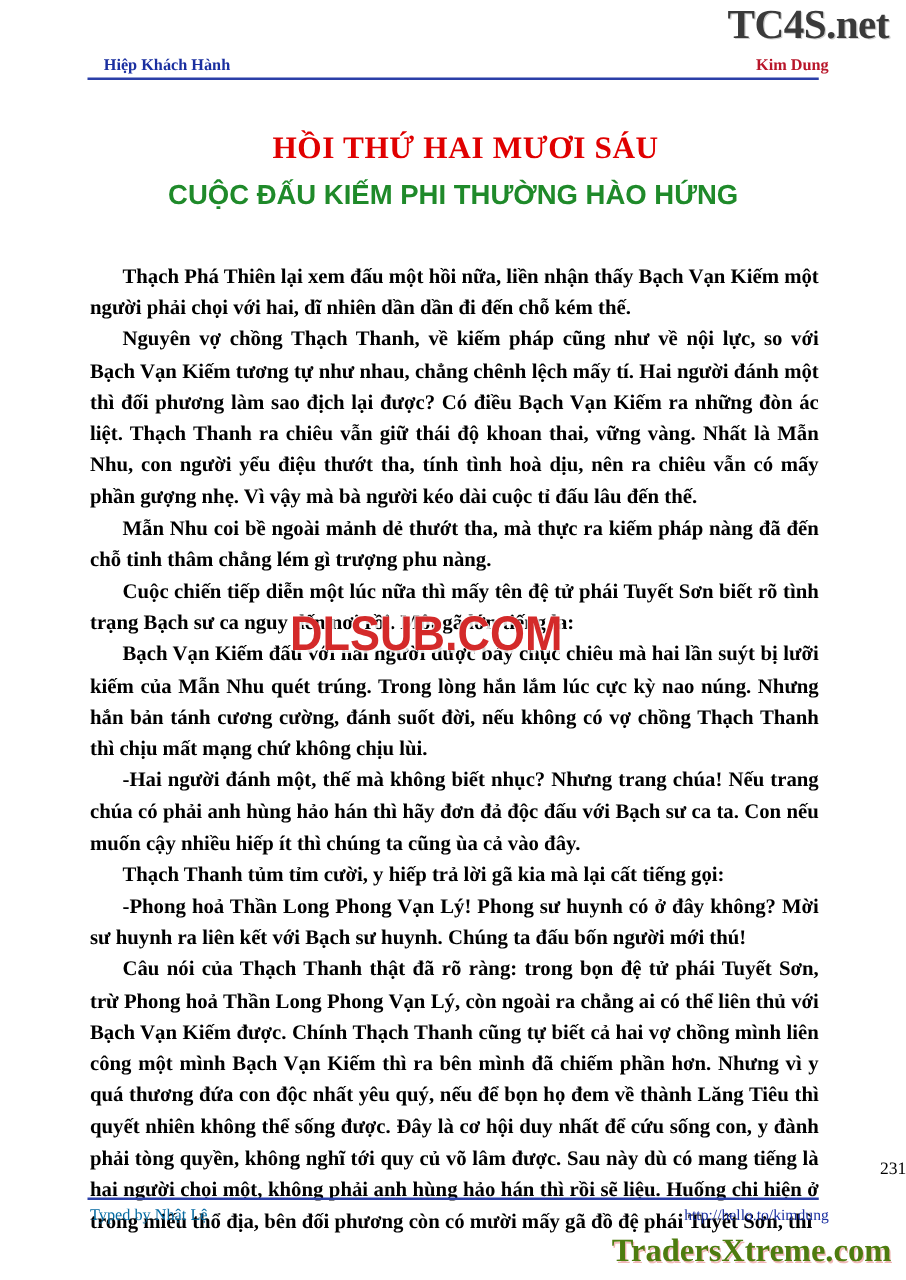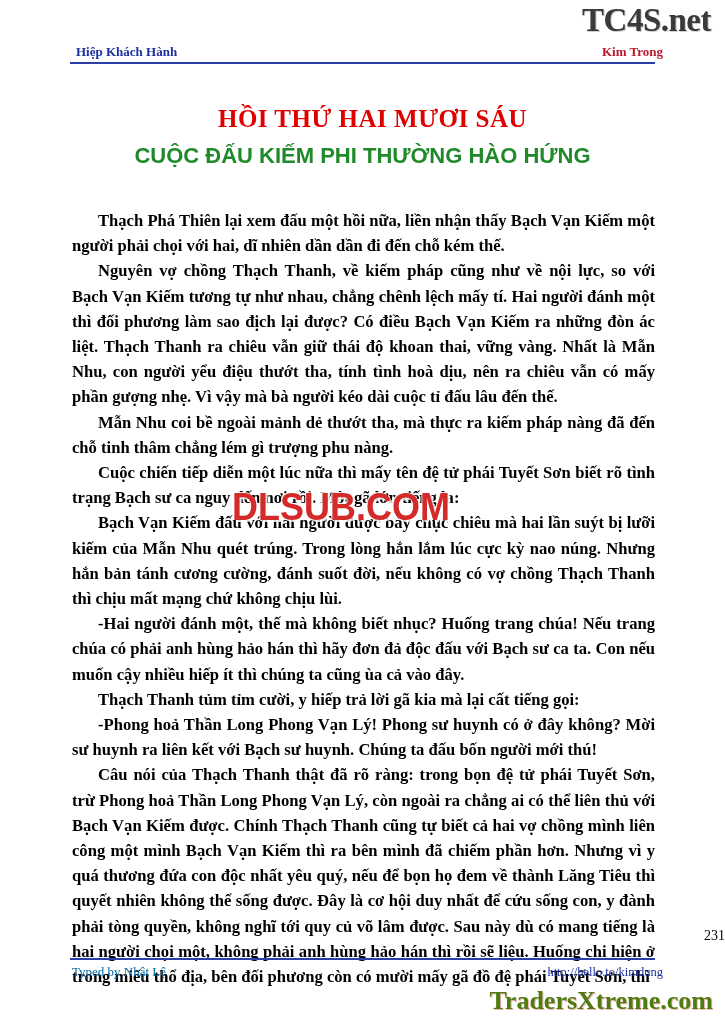--- a/index.html
+++ b/index.html
@@ -31,21 +31,21 @@
     font-weight: bold;
     color: #3a3a3a;
     letter-spacing: -0.5px;
     text-shadow: 1px 1px 0 #cfcfcf;
   }
 
   
   .header {
     position: absolute;
     top: 44px;
-    left: 76px;
+    left: 83px;
     right: 62px;
     display: flex;
     justify-content: space-between;
     align-items: baseline;
     font-family: "Liberation Serif", serif;
     font-size: 13px;
     font-weight: bold;
   }
   .header .left { color: #1a2fa0; }
   .header .right { color: #b8162a; }
@@ -173,34 +173,34 @@
 </style>
 </head>
 <body>
 
 <div class="page">
 
   <div class="wm-top">TC4S.net</div>
 
   <div class="header">
     <span class="left">Hiệp Khách Hành</span>
-    <span class="right">Kim Trong</span>
+    <span class="right">Kim Dung</span>
   </div>
   <div class="rule-top"></div>
 
   <div class="title-main">HỒI THỨ HAI MƯƠI SÁU</div>
   <div class="title-sub">CUỘC ĐẤU KIẾM PHI THƯỜNG HÀO HỨNG</div>
 
   <div class="body-text">
     <p>Thạch Phá Thiên lại xem đấu một hồi nữa, liền nhận thấy Bạch Vạn Kiếm một người phải chọi với hai, dĩ nhiên dần dần đi đến chỗ kém thế.</p>
     <p>Nguyên vợ chồng Thạch Thanh, về kiếm pháp cũng như về nội lực, so với Bạch Vạn Kiếm tương tự như nhau, chẳng chênh lệch mấy tí. Hai người đánh một thì đối phương làm sao địch lại được? Có điều Bạch Vạn Kiếm ra những đòn ác liệt. Thạch Thanh ra chiêu vẫn giữ thái độ khoan thai, vững vàng. Nhất là Mẫn Nhu, con người yểu điệu thướt tha, tính tình hoà dịu, nên ra chiêu vẫn có mấy phần gượng nhẹ. Vì vậy mà bà người kéo dài cuộc tỉ đấu lâu đến thế.</p>
     <p>Mẫn Nhu coi bề ngoài mảnh dẻ thướt tha, mà thực ra kiếm pháp nàng đã đến chỗ tinh thâm chẳng lém gì trượng phu nàng.</p>
     <p>Cuộc chiến tiếp diễn một lúc nữa thì mấy tên đệ tử phái Tuyết Sơn biết rõ tình trạng Bạch sư ca nguy đến nơi rồi. Một gã lớn tiếng la:</p>
     <p>Bạch Vạn Kiếm đấu với hai người được bảy chục chiêu mà hai lần suýt bị lưỡi kiếm của Mẫn Nhu quét trúng. Trong lòng hắn lắm lúc cực kỳ nao núng. Nhưng hắn bản tánh cương cường, đánh suốt đời, nếu không có vợ chồng Thạch Thanh thì chịu mất mạng chứ không chịu lùi.</p>
-    <p class="dialog">-Hai người đánh một, thế mà không biết nhục? Huống trang chúa! Nếu trang chúa có phải anh hùng hảo hán thì hãy đơn đả độc đấu với Bạch sư ca ta. Con nếu muốn cậy nhiều hiếp ít thì chúng ta cũng ùa cả vào đây.</p>
+    <p class="dialog">-Hai người đánh một, thế mà không biết nhục? Nhưng trang chúa! Nếu trang chúa có phải anh hùng hảo hán thì hãy đơn đả độc đấu với Bạch sư ca ta. Con nếu muốn cậy nhiều hiếp ít thì chúng ta cũng ùa cả vào đây.</p>
     <p>Thạch Thanh tủm tỉm cười, y hiếp trả lời gã kia mà lại cất tiếng gọi:</p>
     <p class="dialog">-Phong hoả Thần Long Phong Vạn Lý! Phong sư huynh có ở đây không? Mời sư huynh ra liên kết với Bạch sư huynh. Chúng ta đấu bốn người mới thú!</p>
     <p>Câu nói của Thạch Thanh thật đã rõ ràng: trong bọn đệ tử phái Tuyết Sơn, trừ Phong hoả Thần Long Phong Vạn Lý, còn ngoài ra chẳng ai có thể liên thủ với Bạch Vạn Kiếm được. Chính Thạch Thanh cũng tự biết cả hai vợ chồng mình liên công một mình Bạch Vạn Kiếm thì ra bên mình đã chiếm phần hơn. Nhưng vì y quá thương đứa con độc nhất yêu quý, nếu để bọn họ đem về thành Lăng Tiêu thì quyết nhiên không thể sống được. Đây là cơ hội duy nhất để cứu sống con, y đành phải tòng quyền, không nghĩ tới quy củ võ lâm được. Sau này dù có mang tiếng là hai người chọi một, không phải anh hùng hảo hán thì rồi sẽ liệu. Huống chi hiện ở trong miếu thổ địa, bên đối phương còn có mười mấy gã đồ đệ phái Tuyết Sơn, thì</p>
   </div>
 
   <div class="wm-center">DLSUB.COM</div>
 
   <div class="page-number">231</div>
 
   <div class="rule-bottom"></div>

